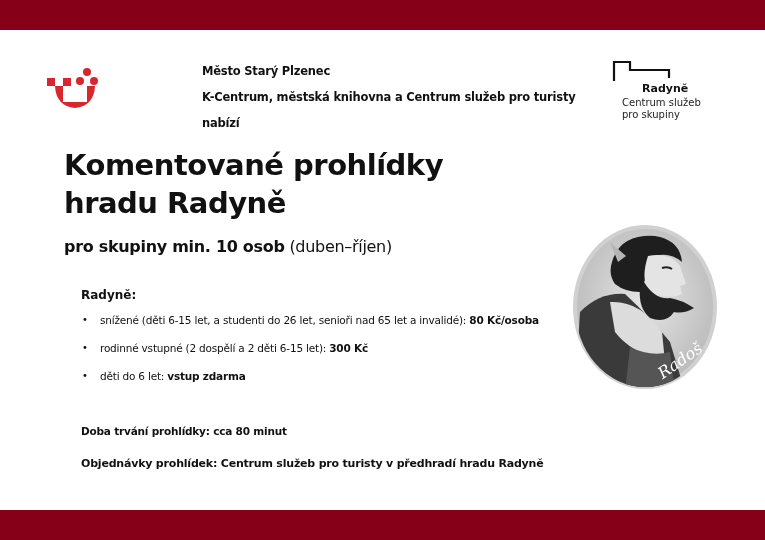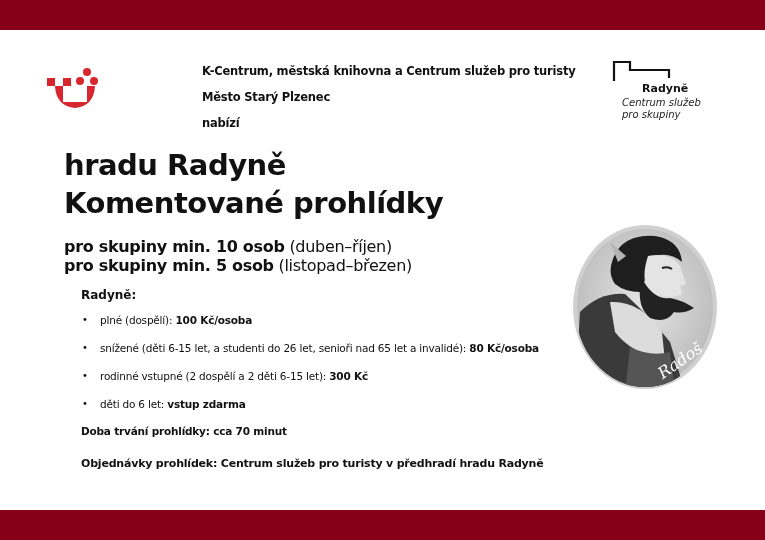--- a/index.html
+++ b/index.html
@@ -24,21 +24,21 @@
 
   
   .intro { position: absolute; left: 202px; top: 64px; font-size: 11.5px; font-weight: bold; line-height: 14px; }
   .intro div { height: 26px; white-space: nowrap; letter-spacing: -0.2px; }
 
   
   .logo-ry { position: absolute; left: 612px; top: 60px; width: 110px; height: 70px; }
   .logo-ry svg { position: absolute; left: 0; top: 0; }
   .logo-ry .t1 { position: absolute; left: 10px; top: 22px; font-size: 11px; font-weight: bold; color: #111; margin-left: 20px; }
   .logo-ry .t2 { position: absolute; left: 10px; top: 37px; font-size: 10px; color: #222; line-height: 12px; white-space: nowrap; }
-  .logo-ry .t2 span { display: block; font-style: italic; }
+  .logo-ry .t2 span { display: block; }
 
   
   .title {
     position: absolute; left: 64px; top: 146px;
     font-size: 29px; font-weight: bold; line-height: 38px; letter-spacing: -0.5px;
   }
   .title div { white-space: nowrap; }
 
   .groups { position: absolute; left: 64px; top: 237px; font-size: 16px; line-height: 19px; letter-spacing: -0.3px; }
   .groups div { white-space: nowrap; }
@@ -70,55 +70,53 @@
     <circle cx="34" cy="15" r="4" fill="#d8262e"></circle>
     <circle cx="48" cy="15" r="4" fill="#d8262e"></circle>
     <path d="M9 20 L17 20 L17 28 L25 28 L25 36 L33 36 L33 28 L41 28 L41 20 L49 20 Q48 40 29 42 Q10 40 9 20 Z" fill="#d8262e"></path>
     <rect x="17" y="28" width="8" height="8" fill="#ffffff"></rect>
     <rect x="33" y="28" width="8" height="8" fill="#ffffff"></rect>
     <rect x="25" y="20" width="8" height="8" fill="#ffffff"></rect>
   </svg>
 </div>
 
 <div class="intro">
+  <div>Město Starý Plzenec</div>
   <div>K-Centrum, městská knihovna a Centrum služeb pro turisty</div>
-  <div>Město Starý Plzenec</div>
   <div>nabízí</div>
 </div>
 
 <div class="logo-ry">
   <svg width="60" height="22" viewBox="0 0 60 22">
     <path d="M2 21 L2 2 L18 2 L18 10 L57 10 L57 18" fill="none" stroke="#111" stroke-width="2.2"></path>
   </svg>
   <div class="t1">Radyně</div>
   <div class="t2">
     <span>Centrum služeb</span>
     <span>pro skupiny</span>
   </div>
 </div>
 
 <div class="title">
+  <div>Komentované prohlídky</div>
   <div>hradu Radyně</div>
-  <div>Komentované prohlídky</div>
 </div>
 
 <div class="groups">
   <div><b>pro skupiny min. 10 osob</b><span> (duben–říjen)</span></div>
-  <div><b>pro skupiny min.   5 osob</b><span> (listopad–březen)</span></div>
 </div>
 
 <div class="fees-h">Radyně:</div>
 <ul class="fees">
-  <li><span>plné (dospělí): </span><b>100 Kč/osoba</b></li>
   <li><span>snížené (děti 6-15 let, a studenti do 26 let, senioři nad 65 let a invalidé): </span><b>80 Kč/osoba</b></li>
   <li><span>rodinné vstupné (2 dospělí a 2 děti 6-15 let): </span><b>300 Kč</b></li>
   <li><span>děti do 6 let: </span><b>vstup zdarma</b></li>
 </ul>
 
-<div class="duration">Doba trvání prohlídky: cca 70 minut</div>
+<div class="duration">Doba trvání prohlídky: cca 80 minut</div>
 
 <div class="orders">
   <div>Objednávky prohlídek: Centrum služeb pro turisty v předhradí hradu Radyně</div>
 </div>
 
 <div class="portrait">
   <svg width="150" height="170" viewBox="0 0 150 170">
     <defs>
       <radialGradient id="bg" cx="50%" cy="45%" r="60%">
         <stop offset="0%" stop-color="#e6e6e6"></stop>

